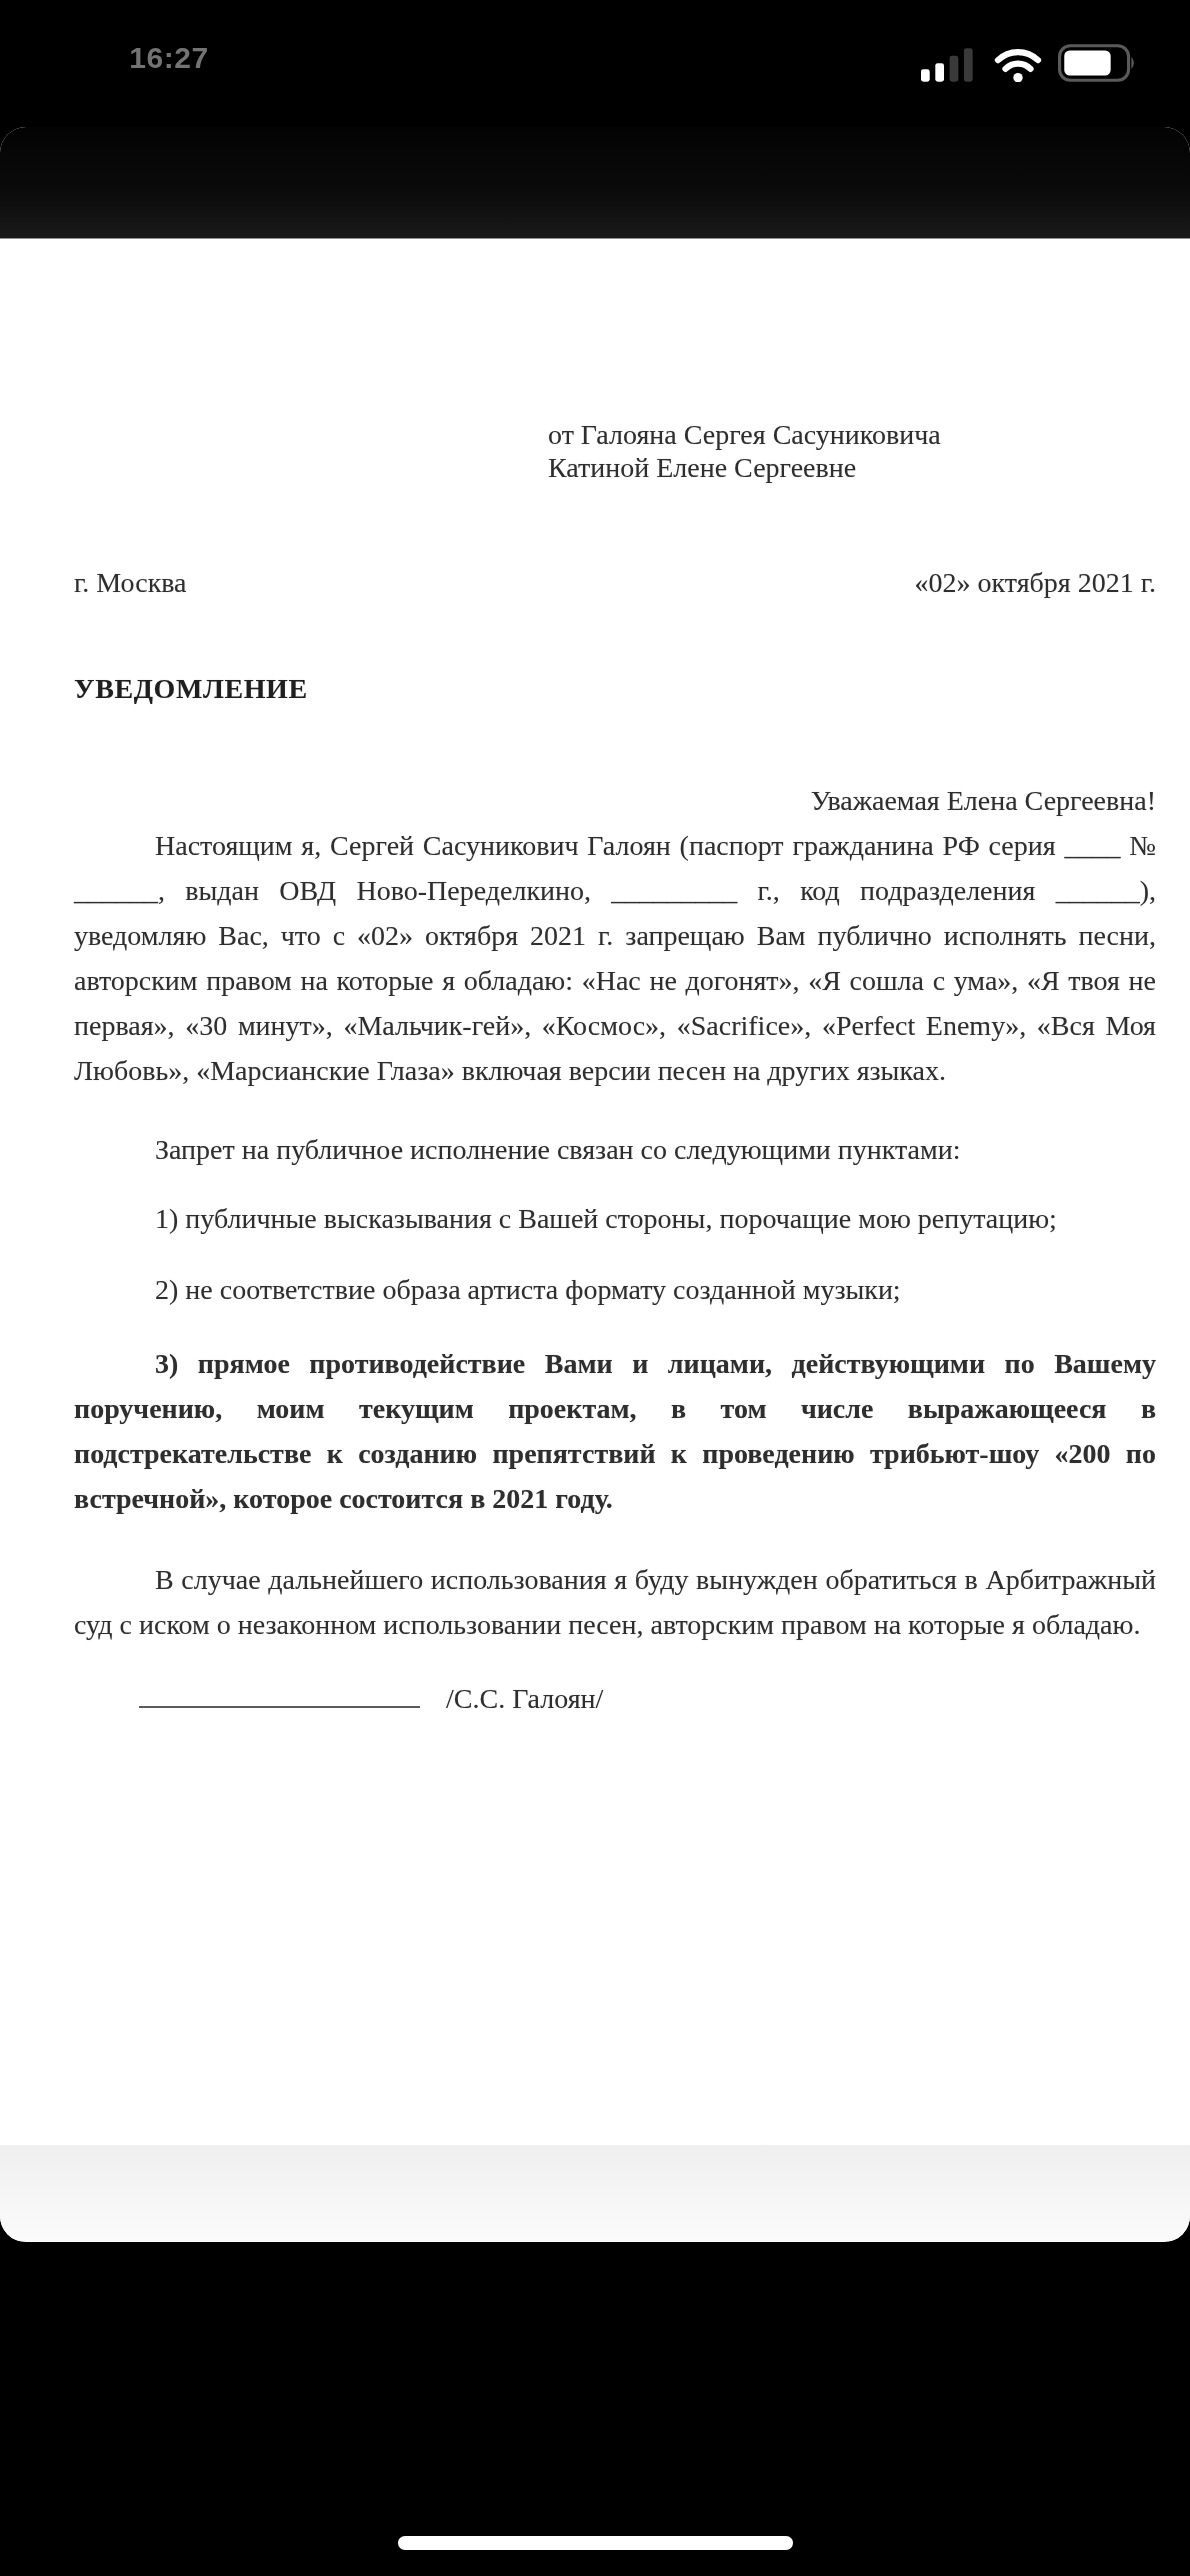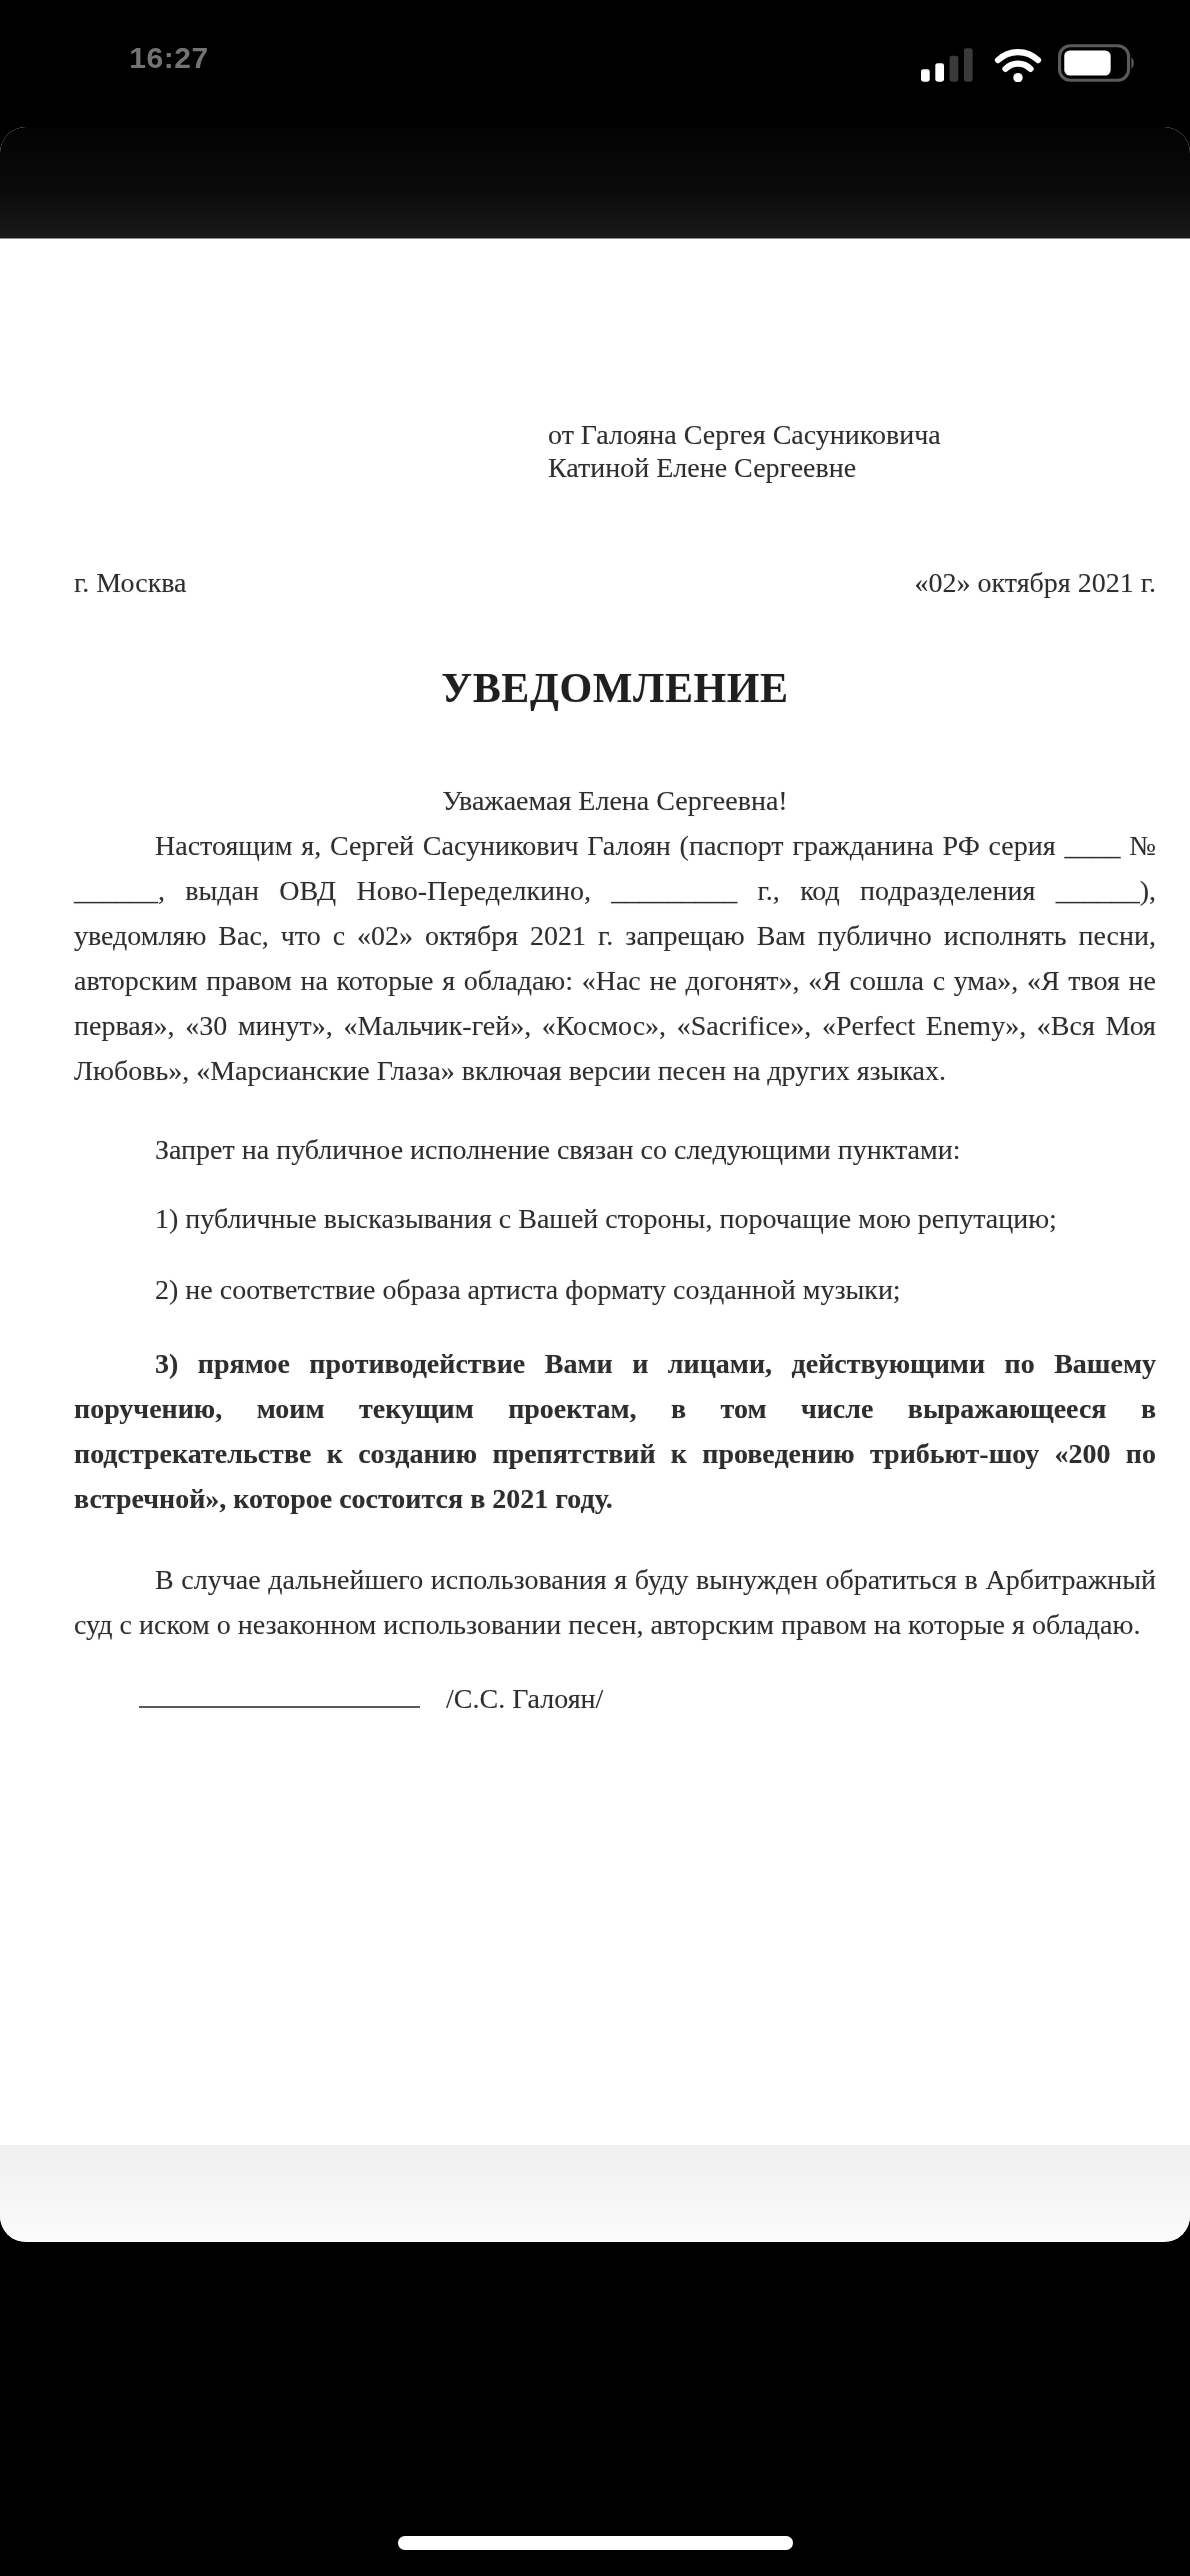--- a/index.html
+++ b/index.html
@@ -43,25 +43,25 @@
     text-shadow:0 0 1.3px rgba(40,40,40,0.22);
   }
   .photo-bottom {
     height:96px;
     background:linear-gradient(180deg,#efefef 0%,#f6f6f6 55%,#fbfbfb 100%);
   }
 
   .recipient-block { margin-left:474px; line-height:33px; }
   .date-row { margin-top:76px; display:flex; justify-content:space-between; }
   .doc-title {
-    margin-top:61px; text-align:center;
-    font-size:42px; font-weight:bold; color:#1f1f1f;
+    margin-top:61px; 
+    font-size:28px; font-weight:bold; color:#1f1f1f;
     letter-spacing:0.6px;
   }
-  .greeting { margin-top:67px; text-align:center; }
+  .greeting { margin-top:67px; text-align:right; }
 
   .para { text-align:justify; text-indent:81px; }
   .p1 { margin-top:0; }
   .p-zapret   { margin-top:34px; }
   .p-item1    { margin-top:24px; }
   .p-item2    { margin-top:26px; }
   .p-item3    { margin-top:29px;font-weight:bold; }
   .p-vsluchae { margin-top:36px; }
   .closing    { margin-top:105px; text-indent:0; text-align:left; }
 

